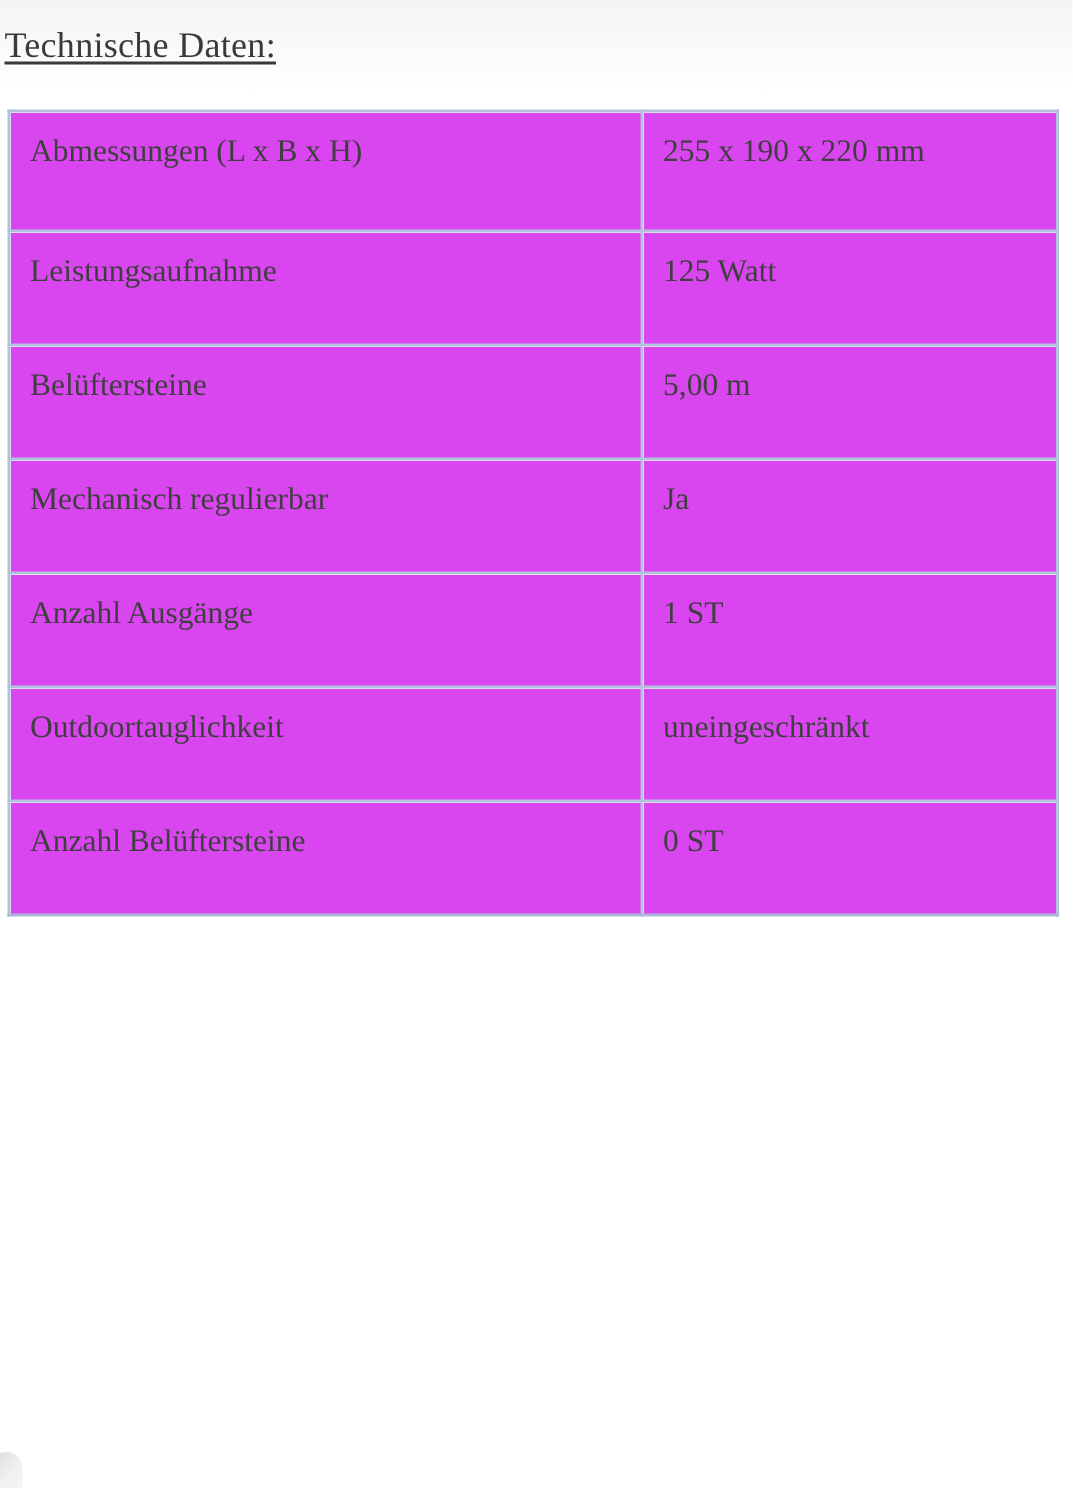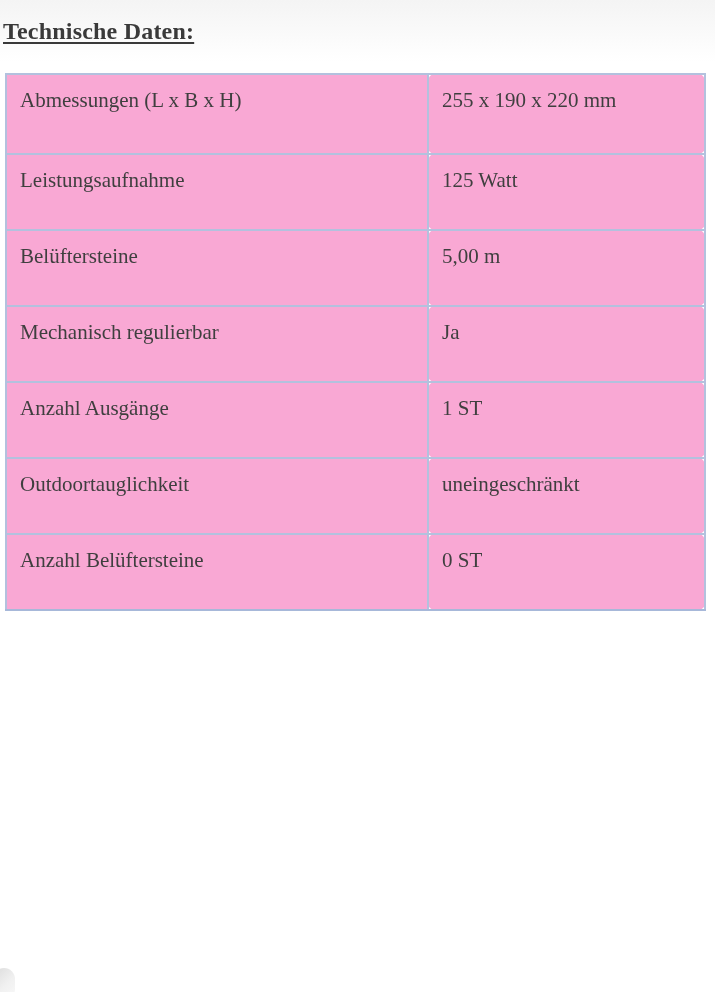--- a/index.html
+++ b/index.html
@@ -14,21 +14,21 @@
     position: absolute;
     top: 0; left: 0;
     width: 715px; height: 62px;
     background: linear-gradient(to bottom, #f4f4f4 0%, #fafafa 55%, #ffffff 100%);
     z-index: 0;
   }
   .page-title {
     position: absolute;
     top: 18px; left: 3px;
     font-size: 24px;
-    font-weight: bold;
+    font-weight: normal;
     color: #3a3a3a;
     text-decoration: underline;
     text-decoration-thickness: 2px;
     text-underline-offset: 3px;
     z-index: 2;
     letter-spacing: 0.2px;
   }
   table.spec-table {
     position: absolute;
     top: 73px; left: 5px;
@@ -39,29 +39,29 @@
     background: #ffffff;
   }
   table.spec-table td {
     border: 2px solid #b3c1de;
     vertical-align: top;
     padding: 12px 12px 12px 13px;
     font-size: 21px;
     line-height: 1.25;
     color: #3f3f3f;
     height: 76px;
-    background: #f9a8d4;
+    background: #d946ef;
     overflow: hidden;
     white-space: nowrap;
     margin-left: 12px;
   }
   table.spec-table tr:first-child td { height: 80px; }
   table.spec-table tr:last-child td { border-bottom-color: #a7b8d9; }
   td.col-label { width: 422px; }
-  td.col-value { width: 277px; border-radius: 7px; }
+  td.col-value { width: 277px; }
   .corner-overlay {
     position: absolute;
     left: -7px; bottom: -8px;
     width: 22px; height: 32px;
     background: linear-gradient(135deg, #d7d7d7 0%, #efefef 55%, #f8f8f8 100%);
     border-radius: 11px;
     z-index: 3;
     opacity: 0.9;
   }
 </style>

